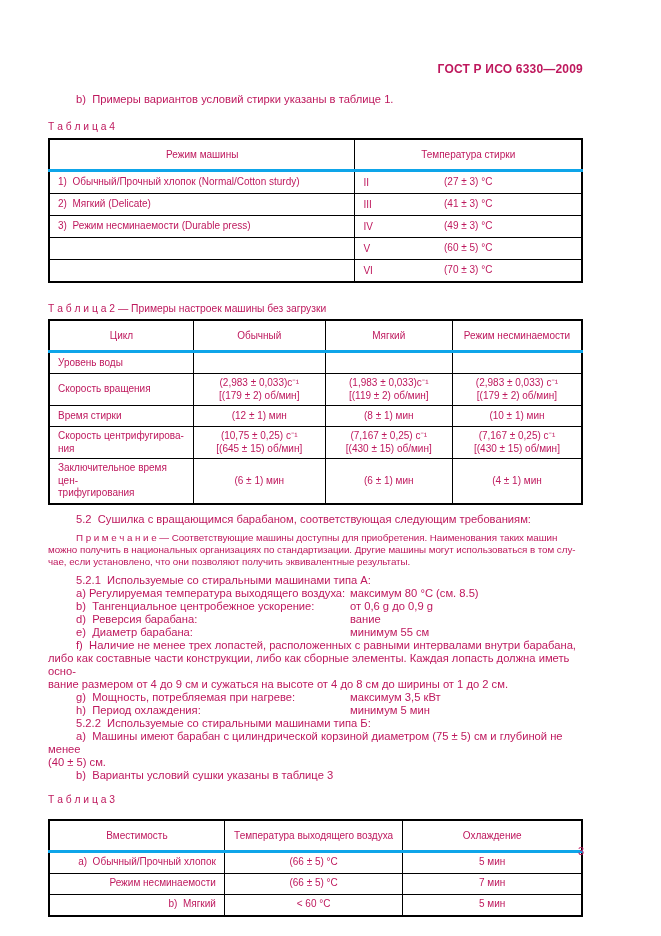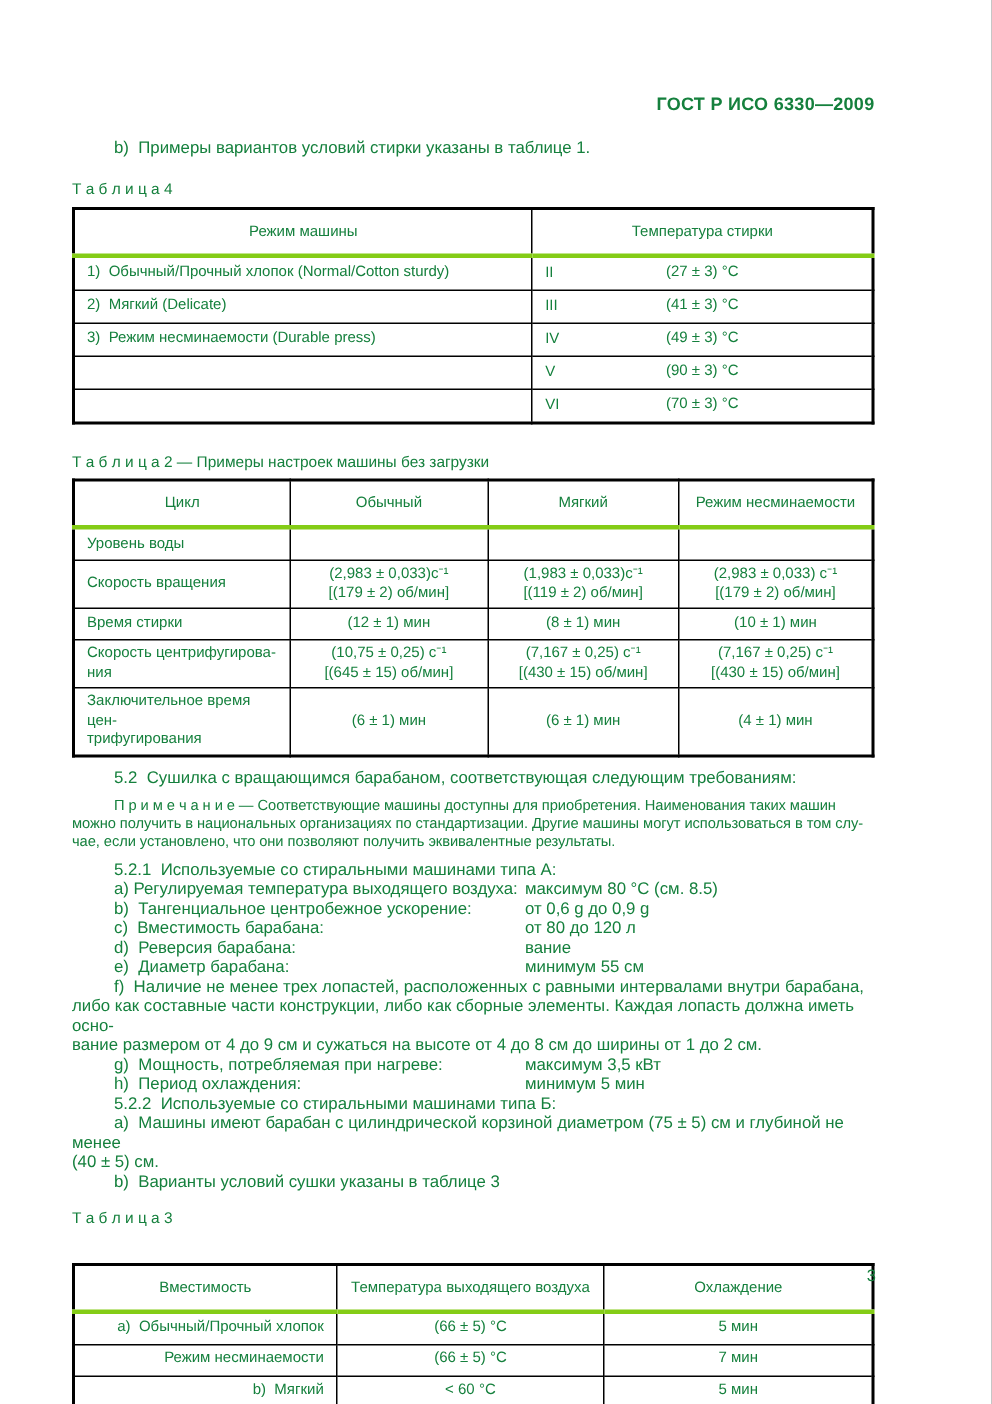--- a/index.html
+++ b/index.html
@@ -1,32 +1,32 @@
 <!DOCTYPE html>
 <html><head>
 <meta charset="utf-8">
 <style>
   html,body{margin:0;padding:0;background:#9a9a9a;}
   .page{
     width:661px;height:936px;background:#ffffff;position:relative;
     box-sizing:border-box;padding:62px 78px 0 48px;
-    font-family:"Liberation Sans",sans-serif;color:#15803d;
+    font-family:"Liberation Sans",sans-serif;color:#be185d;
     margin:0 auto;overflow:hidden;
   }
   .doc-header{font-size:12px;font-weight:bold;text-align:right;margin:0 0 17px 0;letter-spacing:.2px;}
   .para{font-size:11.2px;line-height:13px;margin:0;white-space:pre-line;text-indent:28px;}
   .tcaption{font-size:10.3px;margin:15px 0 6px 0;}
   .tcaption.t2{margin:20px 0 5px 0;}
-  .tcaption.t3{margin:12px 0 24px 0;}
+  .tcaption.t3{margin:12px 0 14px 0;}
 
   table.doc-table{width:100%;border-collapse:collapse;table-layout:fixed;font-size:10px;}
   table.doc-table, table.doc-table td, table.doc-table th{border:1px solid #000;}
   table.doc-table{border-width:2px;}
   table.doc-table thead th{
-    border-bottom:3px solid #84cc16;font-weight:normal;text-align:center;
+    border-bottom:3px solid #0ea5e9;font-weight:normal;text-align:center;
     padding:9px 4px;line-height:11px;
   }
   table.doc-table td{padding:3px 8px;line-height:12.5px;vertical-align:middle;}
 
   
   .t1cell{position:relative;padding:3px 4px;}
   .t1num{position:absolute;left:8px;top:50%;transform:translateY(-50%);}
   .t1temp{display:block;text-align:center;}
   .t1 td{height:15px;}
 
@@ -88,21 +88,21 @@
         <td>3)&nbsp; Режим несминаемости (Durable press)</td>
         <td class="t1cell">
           <span class="t1num">IV</span>
           <span class="t1temp">(49 ± 3) °C</span>
         </td>
       </tr>
       <tr>
         <td></td>
         <td class="t1cell">
           <span class="t1num">V</span>
-          <span class="t1temp">(90 ± 3) °C</span>
+          <span class="t1temp">(60 ± 5) °C</span>
         </td>
       </tr>
       <tr>
         <td></td>
         <td class="t1cell">
           <span class="t1num">VI</span>
           <span class="t1temp">(70 ± 3) °C</span>
         </td>
       </tr>
     </tbody>
@@ -176,24 +176,20 @@
 
   <div class="spec">
     <span>a) Регулируемая температура выходящего воздуха:</span>
     <span class="val">максимум 80 °C (см. 8.5)</span>
   </div>
   <div class="spec">
     <span>b)&nbsp; Тангенциальное центробежное ускорение:</span>
     <span class="val">от 0,6 g до 0,9 g</span>
   </div>
   <div class="spec">
-    <span>c)&nbsp; Вместимость барабана:</span>
-    <span class="val">от 80 до 120 л</span>
-  </div>
-  <div class="spec">
     <span>d)&nbsp; Реверсия барабана:</span>
     <span class="val">вание</span>
   </div>
   <div class="spec">
     <span>e)&nbsp; Диаметр барабана:</span>
     <span class="val">минимум 55 см</span>
   </div>
 
   <p class="para">f)&nbsp; Наличие не менее трех лопастей, расположенных с равными интервалами внутри барабана,
 либо как составные части конструкции, либо как сборные элементы. Каждая лопасть должна иметь осно-

